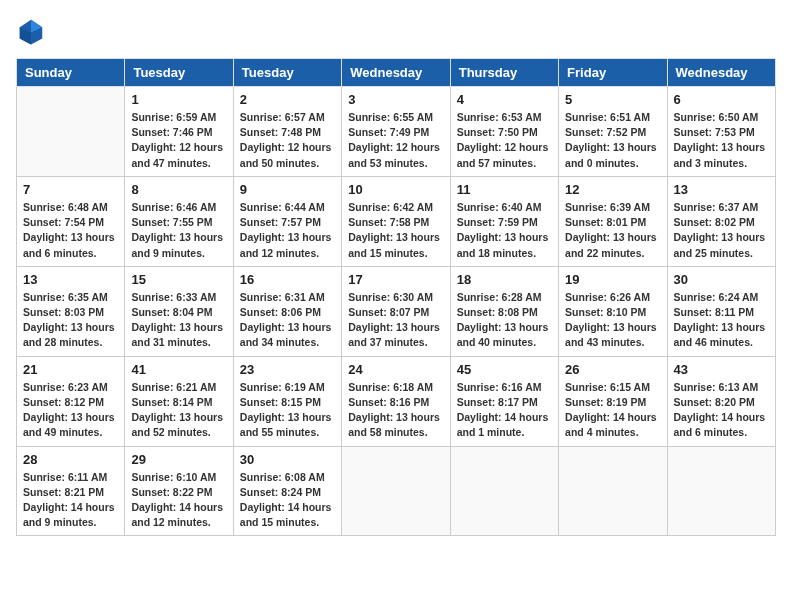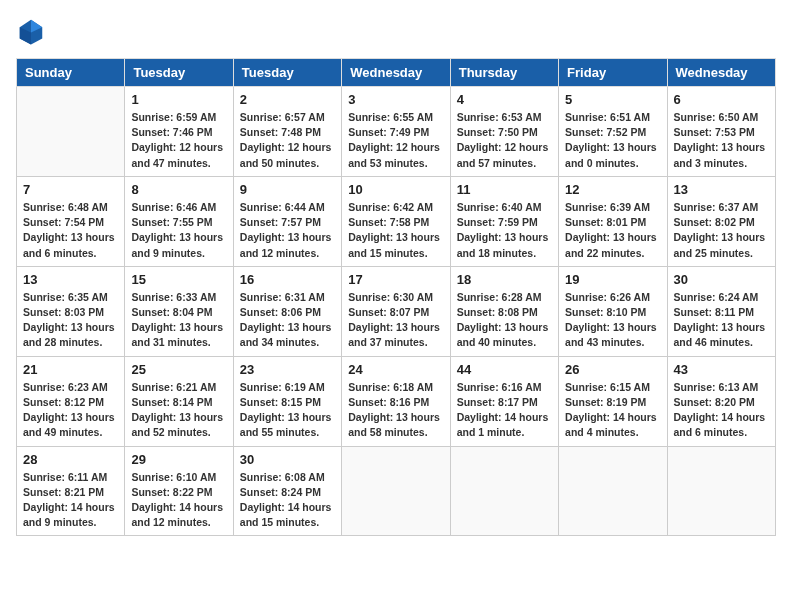--- a/index.html
+++ b/index.html
@@ -211,33 +211,33 @@
           <span class="day-number">30</span>
           <div class="day-info">Sunrise: 6:24 AM<br>Sunset: 8:11 PM<br>Daylight: 13 hours and 46 minutes.</div>
         </td>
       </tr>
       <tr>
         <td>
           <span class="day-number">21</span>
           <div class="day-info">Sunrise: 6:23 AM<br>Sunset: 8:12 PM<br>Daylight: 13 hours and 49 minutes.</div>
         </td>
         <td>
-          <span class="day-number">25</span>
+          <span class="day-number">41</span>
           <div class="day-info">Sunrise: 6:21 AM<br>Sunset: 8:14 PM<br>Daylight: 13 hours and 52 minutes.</div>
         </td>
         <td>
           <span class="day-number">23</span>
           <div class="day-info">Sunrise: 6:19 AM<br>Sunset: 8:15 PM<br>Daylight: 13 hours and 55 minutes.</div>
         </td>
         <td>
           <span class="day-number">24</span>
           <div class="day-info">Sunrise: 6:18 AM<br>Sunset: 8:16 PM<br>Daylight: 13 hours and 58 minutes.</div>
         </td>
         <td>
-          <span class="day-number">44</span>
+          <span class="day-number">45</span>
           <div class="day-info">Sunrise: 6:16 AM<br>Sunset: 8:17 PM<br>Daylight: 14 hours and 1 minute.</div>
         </td>
         <td>
           <span class="day-number">26</span>
           <div class="day-info">Sunrise: 6:15 AM<br>Sunset: 8:19 PM<br>Daylight: 14 hours and 4 minutes.</div>
         </td>
         <td>
           <span class="day-number">43</span>
           <div class="day-info">Sunrise: 6:13 AM<br>Sunset: 8:20 PM<br>Daylight: 14 hours and 6 minutes.</div>
         </td>

